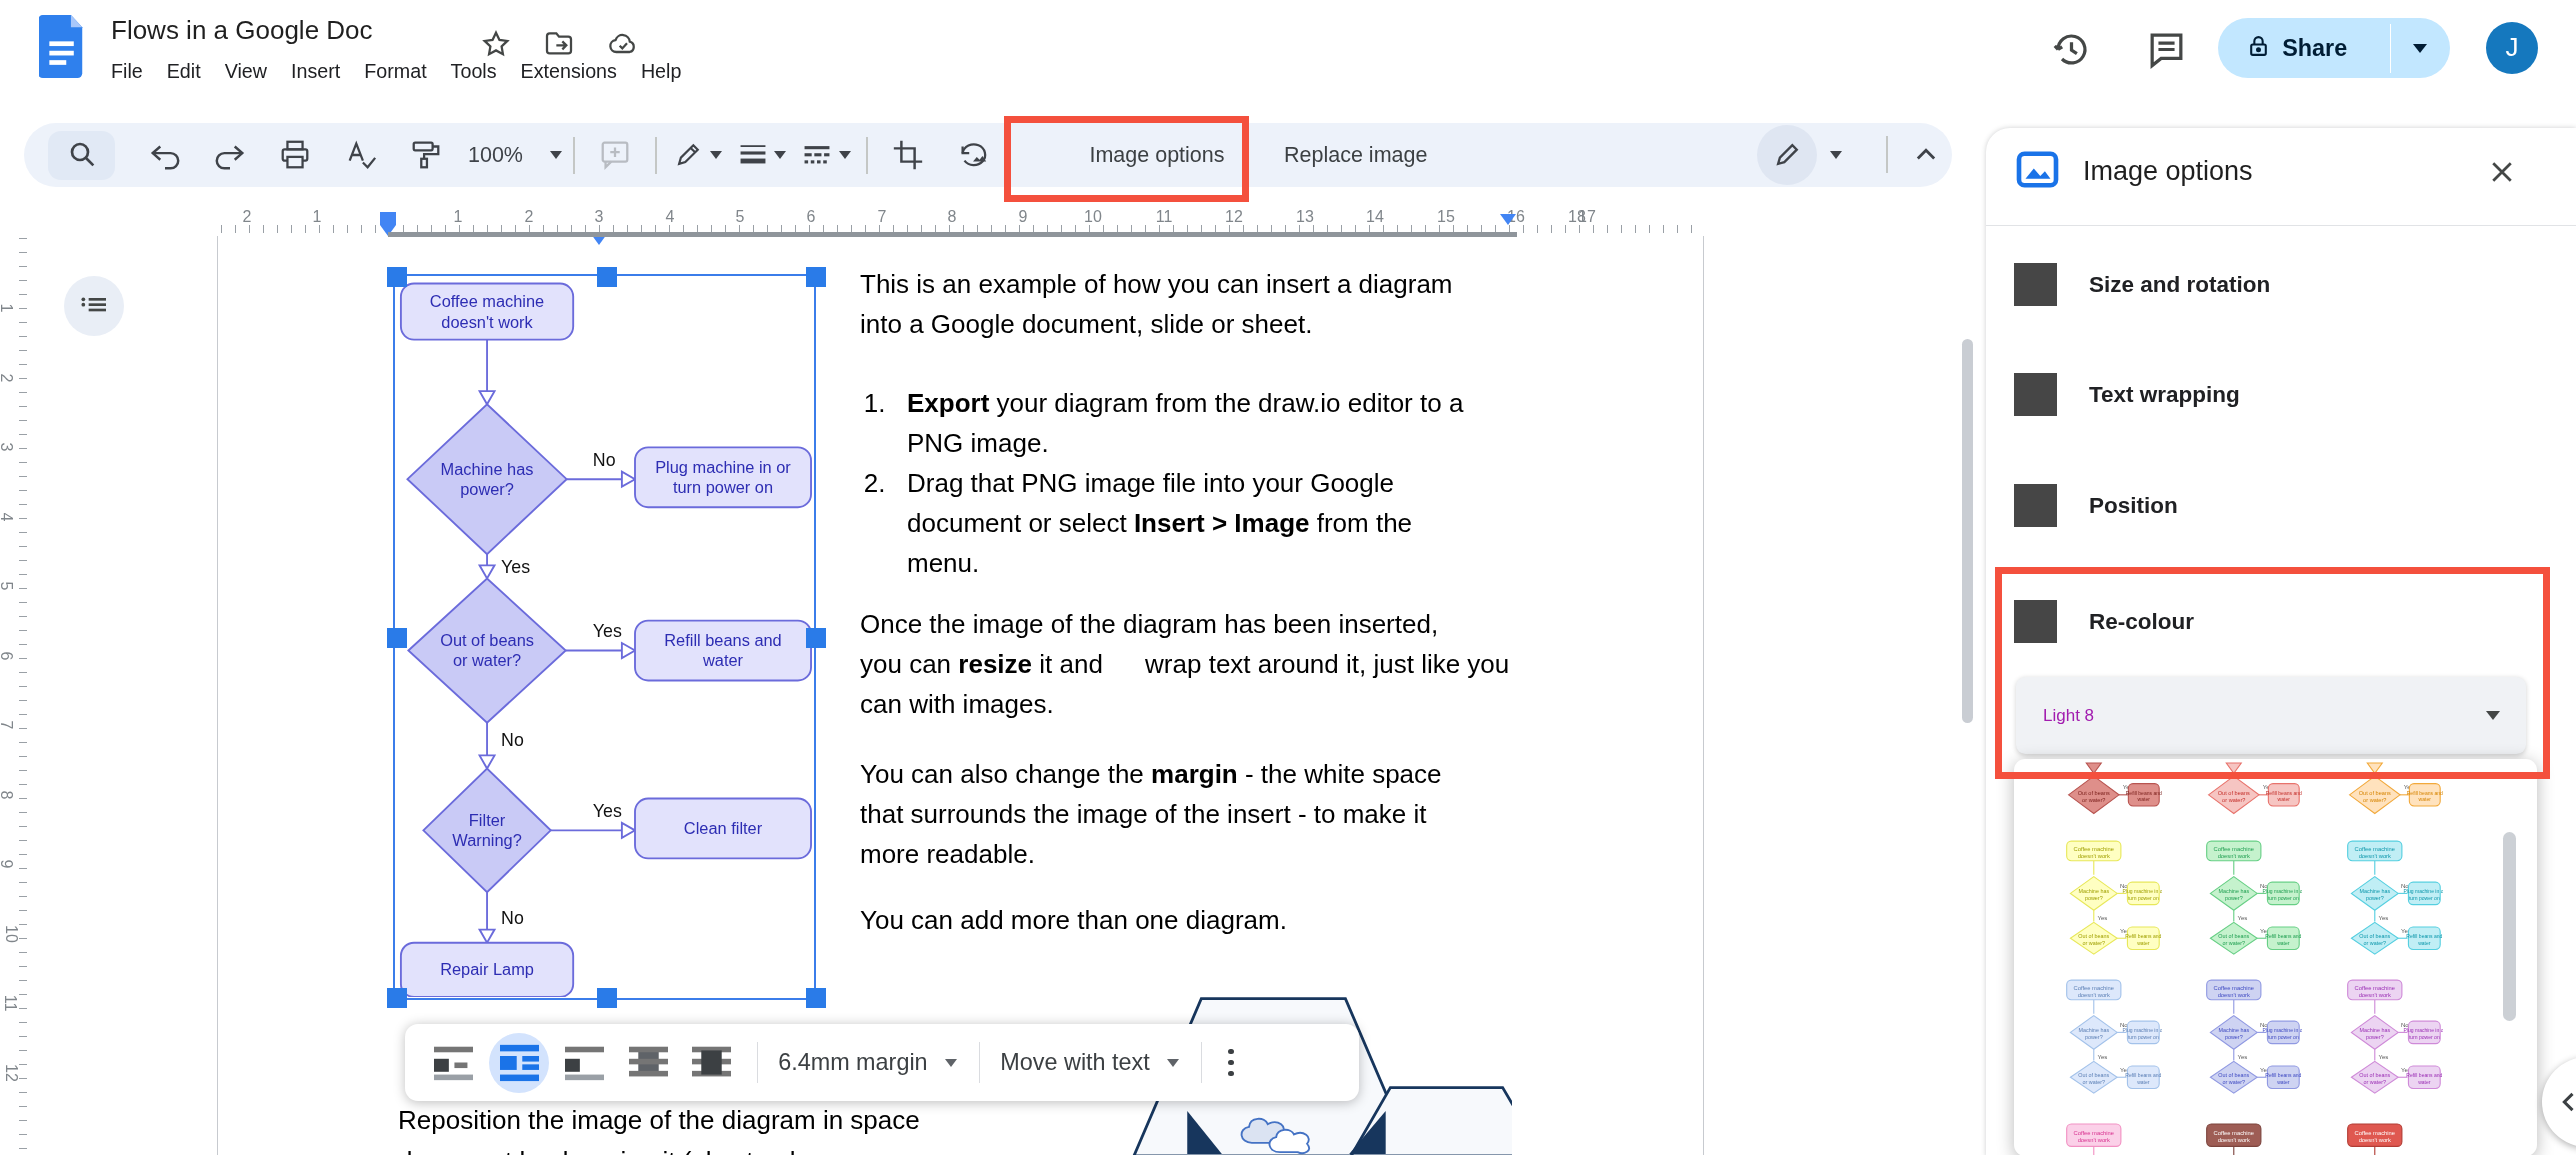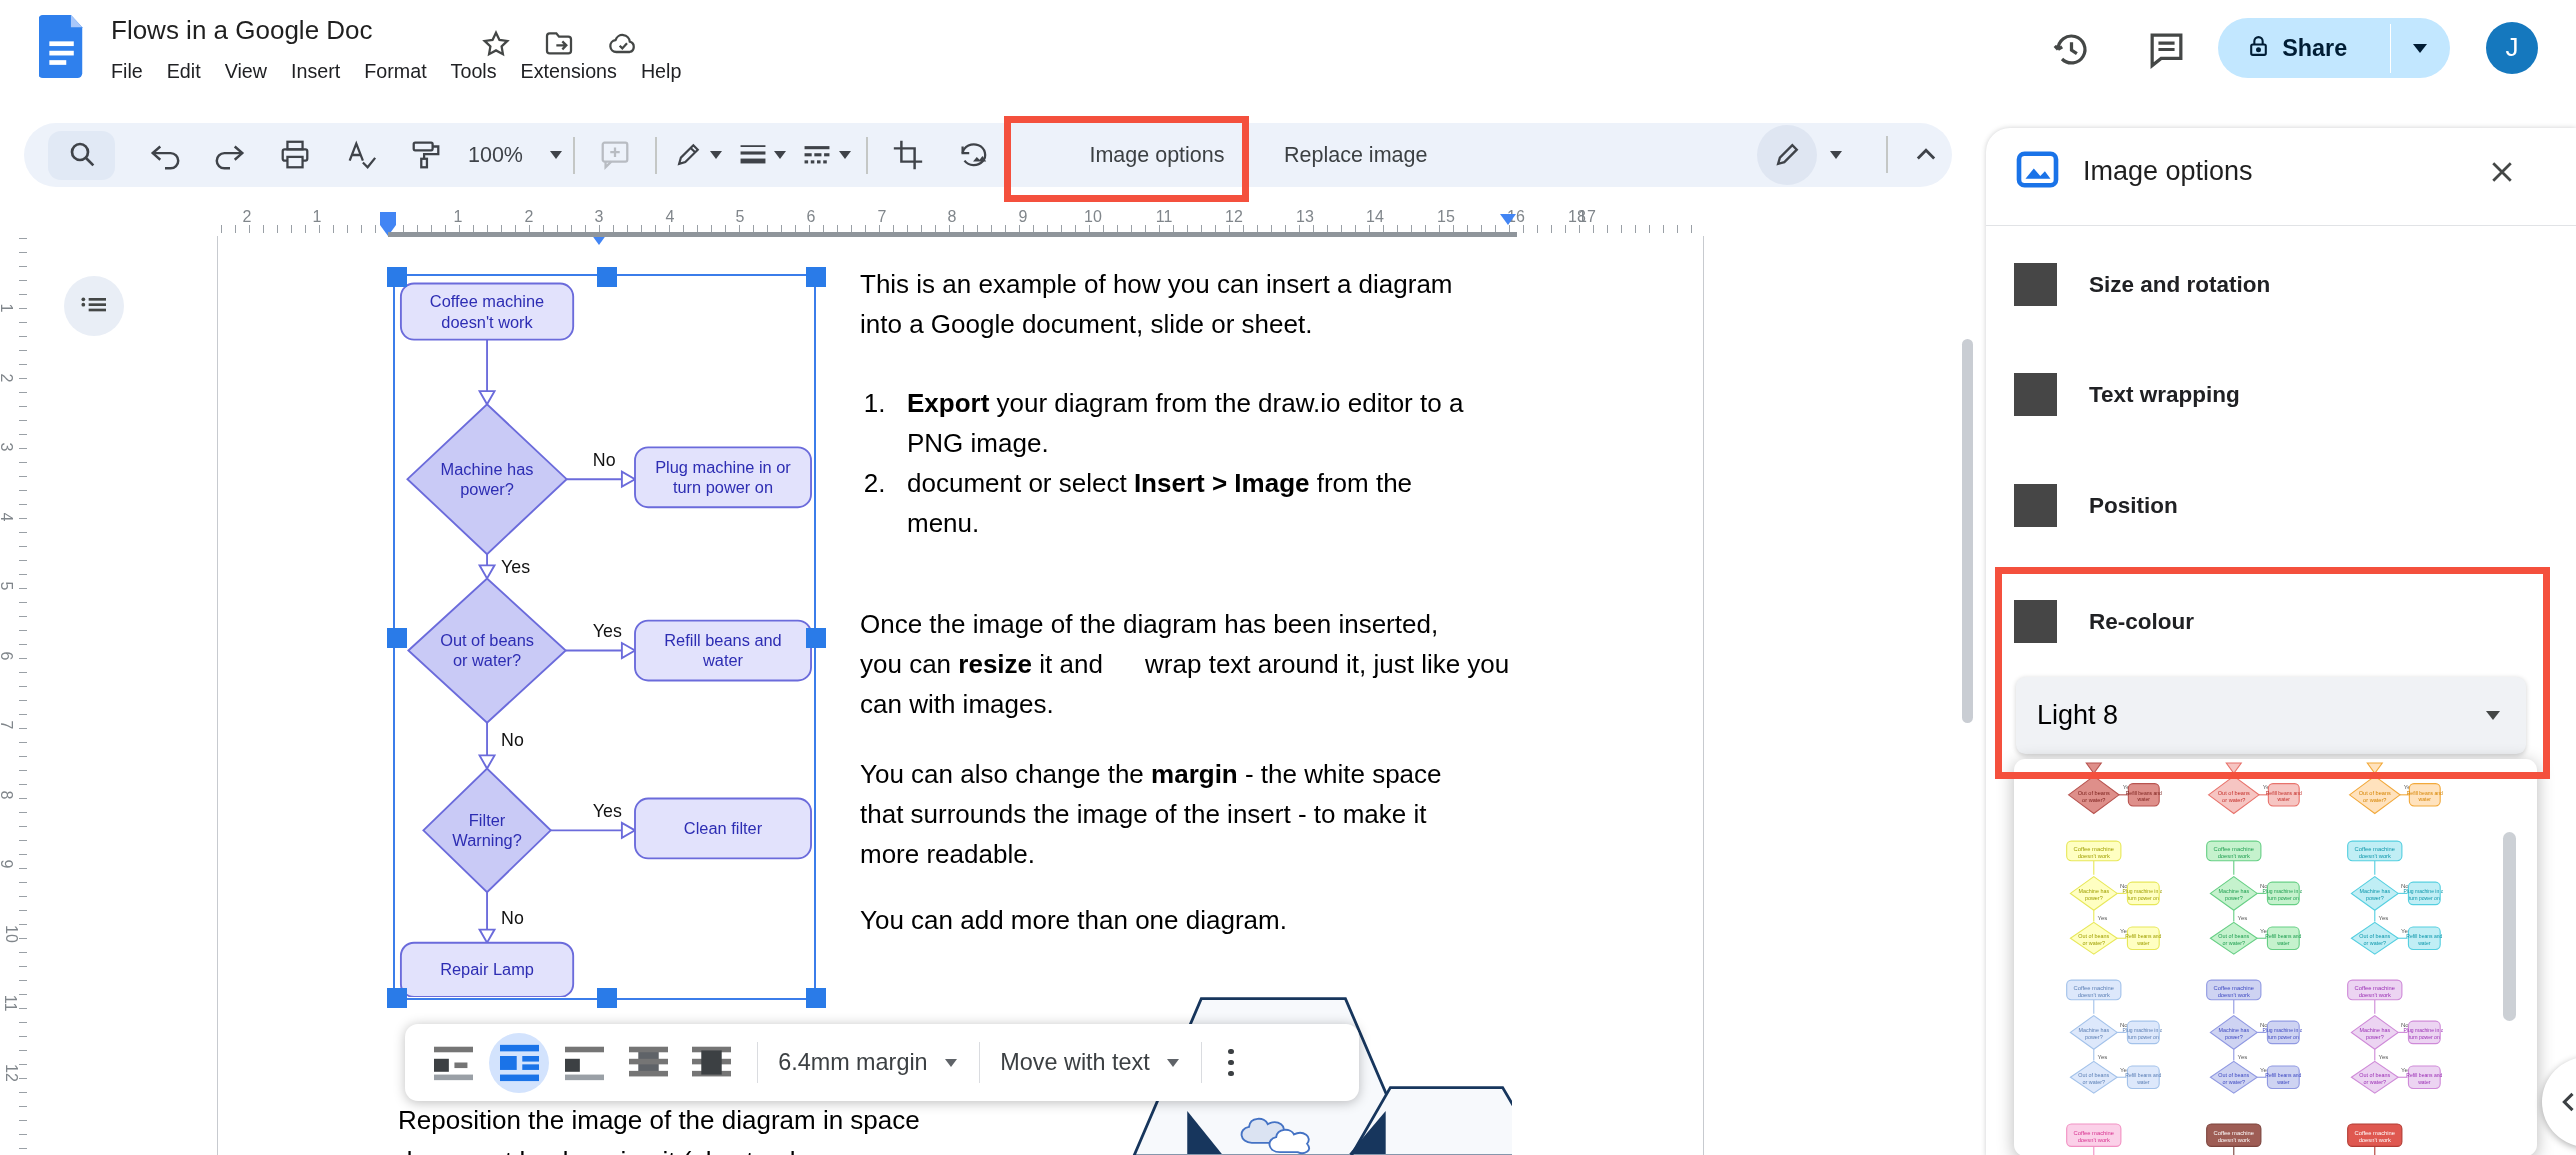--- a/index.html
+++ b/index.html
@@ -91,21 +91,21 @@
            box-shadow:0 0.9px 5.6px rgba(60,64,67,.25); z-index:10; }
   .panel-header { position:absolute; left:30px; top:23.4px; display:flex; align-items:center; gap:24px; }
   .panel-title { font-size:27px; font-weight:500; color:#1f1f1f; }
   .panel-close { position:absolute; left:498px; top:26px; width:36px; height:36px; color:#444746; display:flex; align-items:center; justify-content:center; }
   .panel-div { position:absolute; left:0; top:97px; width:590px; height:0.9px; background:#e1e3e6; }
   .sec-row { position:absolute; left:28px; display:flex; align-items:center; gap:32px; width:525px; height:45px; }
   .sec-sq { width:43px; height:43px; background:#464646; flex:none; }
   .sec-label { font-size:22.5px; font-weight:700; color:#202124; white-space:nowrap; }
   .dropdown { position:absolute; left:30px; top:549px; width:510px; height:77px; background:#f0f2f5; border-radius:9.4px;
               display:flex; align-items:center; box-shadow:0 1.9px 5.6px rgba(0,0,0,.18); }
-  .dd-label { font-size:27px; color:#000000; margin-left:21px; flex:1; }
+  .dd-label { font-size:17px; color:#a21caf; margin-left:27px; flex:1; }
   .dd-caret { width:0; height:0; border-left:7.5px solid transparent; border-right:7.5px solid transparent; border-top:9.4px solid #444746; margin-right:26px; }
   .listbox { left:2014px; top:759px; width:523px; height:397px; background:#fff; border-radius:11.2px;
              box-shadow:0 3.7px 17px rgba(0,0,0,.28); z-index:12; }
   .palette-item { position:absolute; width:114px; cursor:pointer; }
   .panel-scrollbar { left:2503px; top:832px; width:13px; height:189px; background:#ccd0d5; border-radius:6.6px; z-index:13; }
   .panel-fab { left:2542px; top:1057px; width:90px; height:90px; border-radius:50%; background:#fff;
                box-shadow:0 1.9px 7.5px rgba(0,0,0,.3); z-index:14; display:flex; align-items:center; padding-left:13px; color:#3c4043; }
 </style>
 </head>
 <body>
@@ -412,20 +412,21 @@
       <div class="bt-line"><span>This is an example of how you can insert a diagram</span></div>
       <div class="bt-line"><span>into a Google document, slide or sheet.</span></div>
     </div>
     <div class="bt-par bt-li" style="top: 388px;">
       <span class="bt-num bt-line">1.</span>
       <div class="bt-line"><span style="font-weight: bold;">Export</span><span> your diagram from the draw.io editor to a</span></div>
       <div class="bt-line"><span>PNG image.</span></div>
     </div>
     <div class="bt-par bt-li" style="top: 468px;">
       <span class="bt-num bt-line">2.</span>
+      <div class="bt-line"><span>Drag that PNG image file into your Google</span></div>
       <div class="bt-line"><span>document or select </span><span style="font-weight: bold;">Insert &gt; Image</span><span> from the</span></div>
       <div class="bt-line"><span>menu.</span></div>
     </div>
     <div class="bt-par" style="top: 609px;">
       <div class="bt-line"><span>Once the image of the diagram has been inserted,</span></div>
       <div class="bt-line"><span>you can </span><span style="font-weight: bold;">resize</span><span> it and </span><span style="font-weight: normal; margin-left: 35px;">wrap text</span><span> around it, just like you</span></div>
       <div class="bt-line"><span>can with images.</span></div>
     </div>
     <div class="bt-par" style="top: 759px;">
       <div class="bt-line"><span>You can also change the </span><span style="font-weight: bold;">margin</span><span> - the white space</span></div>

